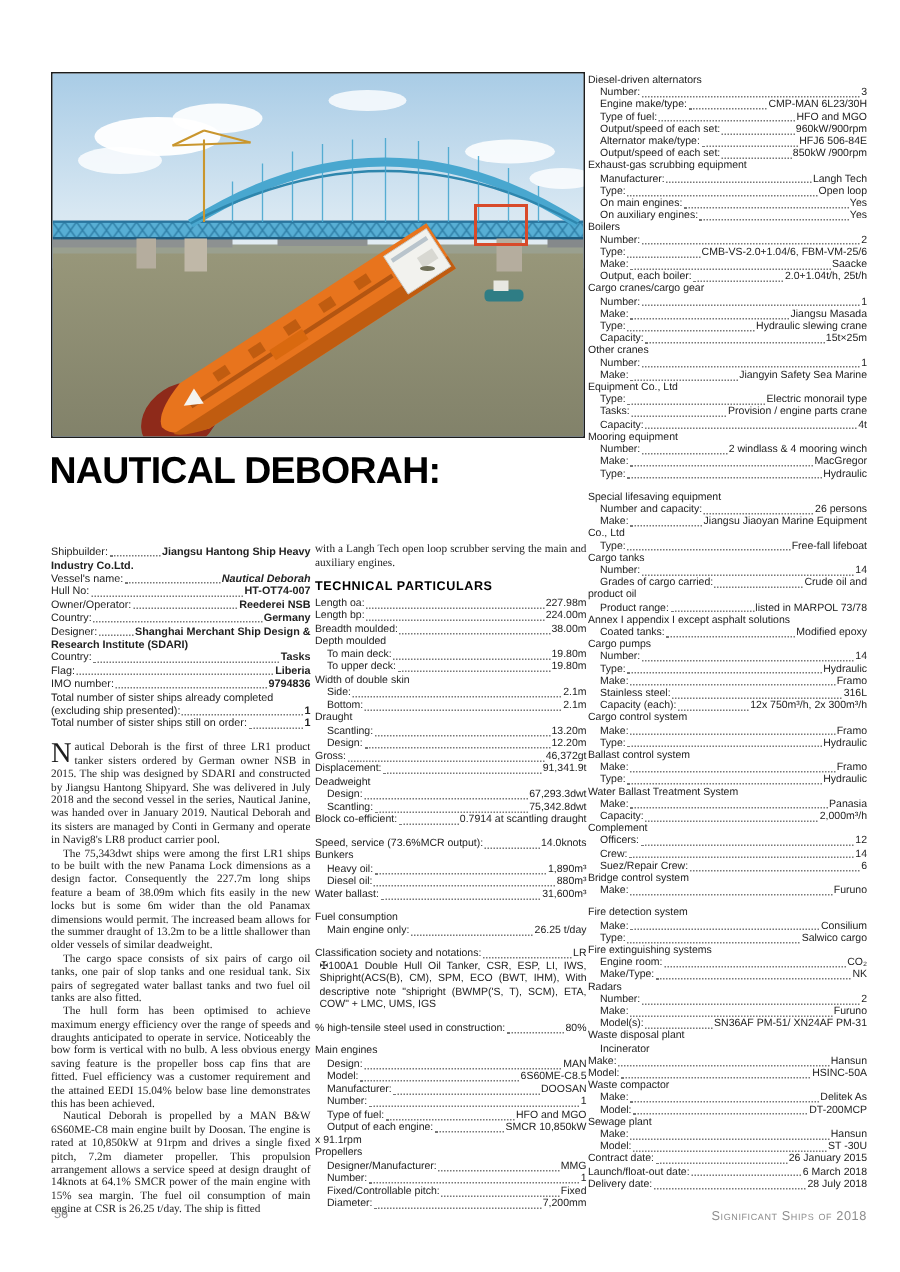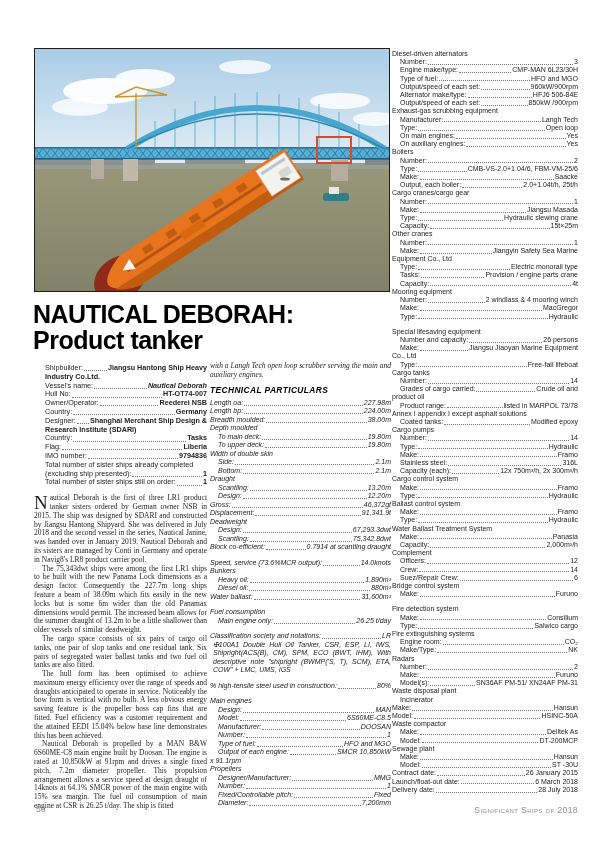--- a/index.html
+++ b/index.html
@@ -9,26 +9,26 @@
 
   
   .photo { position:absolute; left:34px; top:48px; width:356px; height:244px; border:1px solid #1c1c1c; overflow:hidden; background:#cfe3f0; }
   .photo svg { display:block; }
 
   
   .title { position:absolute; left:33px; top:301px; width:356px; font-weight:700; font-size:25px; line-height:26px; letter-spacing:-0.5px; color:#000; }
 
   
   .col-left  { position:absolute; left:34px;  top:364px; width:173px; }
-  .col-mid   { position:absolute; left:210px; top:362px; width:181px;font-style:italic; }
+  .col-mid   { position:absolute; left:210px; top:362px; width:181px; }
   .col-right { position:absolute; left:392px; top:50px;  width:186px; }
 
   
   .speclist { font-size:7px; line-height:8.2px; color:#222; }
-  .col-left .speclist { font-size:7.2px; line-height:8.8px;margin-left:11px; }
+  .col-left .speclist { font-size:7.2px; line-height:8.8px; }
   .col-left .speclist .val { font-weight:700; }
   .col-mid .speclist { font-size:7px; line-height:8.5px; }
   .sr { display:flex; align-items:flex-end; }
   .lbl { white-space:nowrap; flex-shrink:0; }
   .dots { flex:1 1 auto; min-width:4px; border-bottom:1px dotted #777; margin:0 1px 1.5px 1px; }
   .val { white-space:nowrap; text-align:right; }
   .val.it { font-style:italic; }
   .cont { justify-content:flex-start; }
   .i1 { padding-left:8px; }
   .sh { }
@@ -143,21 +143,20 @@
       <g>
         <rect x="288" y="144" width="26" height="8" rx="3" fill="#2f7d85"></rect>
         <rect x="294" y="138" width="10" height="7" fill="#e8e8e2"></rect>
       </g>
       <ellipse cx="250" cy="130" rx="5" ry="1.6" fill="#6f6f58"></ellipse>
     </svg>
   </div>
 
   <div class="title">
     <div>NAUTICAL DEBORAH:</div>
-    <div>Product tanker</div>
   </div>
 
   <div class="col-left">
     <div class="speclist">
         <div class="sr">
           <span class="lbl">Shipbuilder:</span>
           <span class="dots"></span>
           <span class="val">Jiangsu Hantong Ship Heavy</span>
         </div>
         <div class="sr cont">

